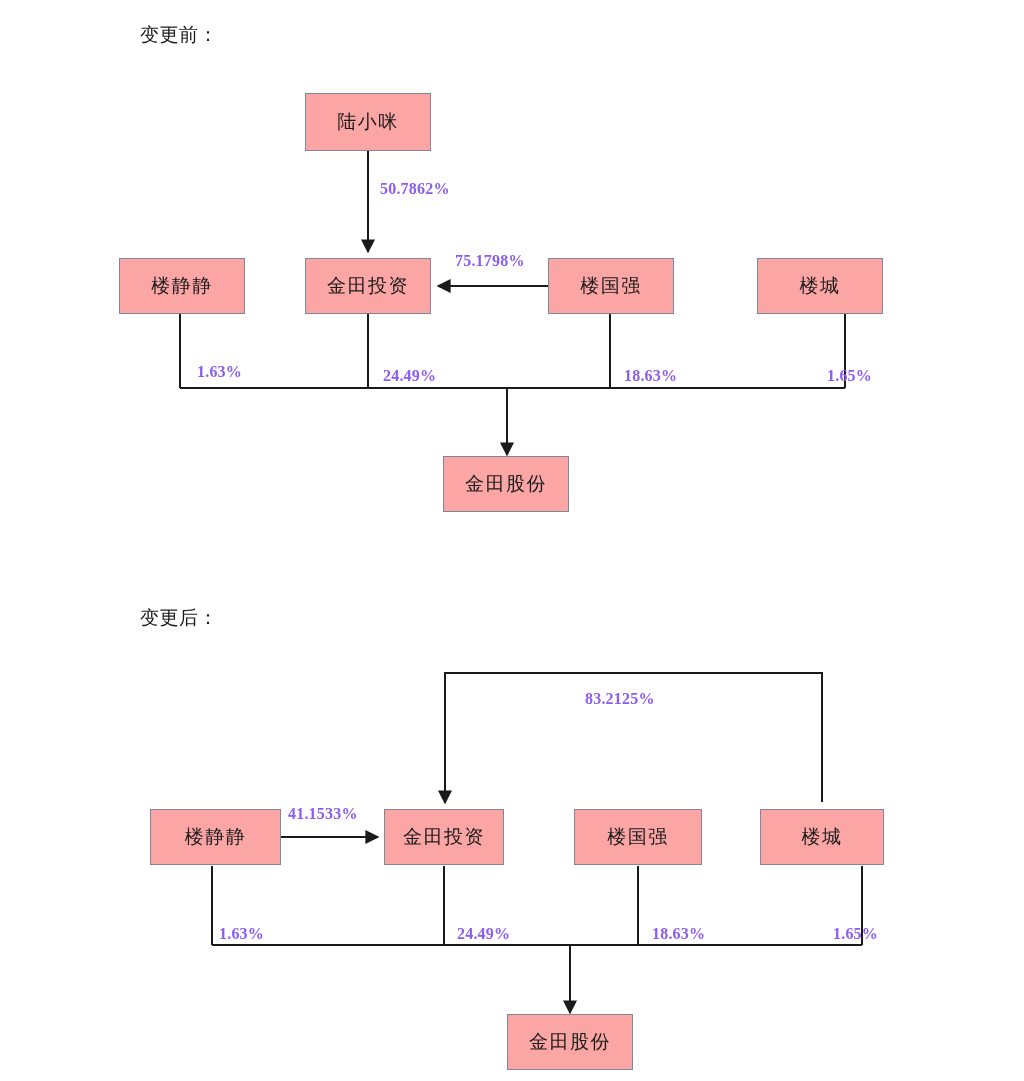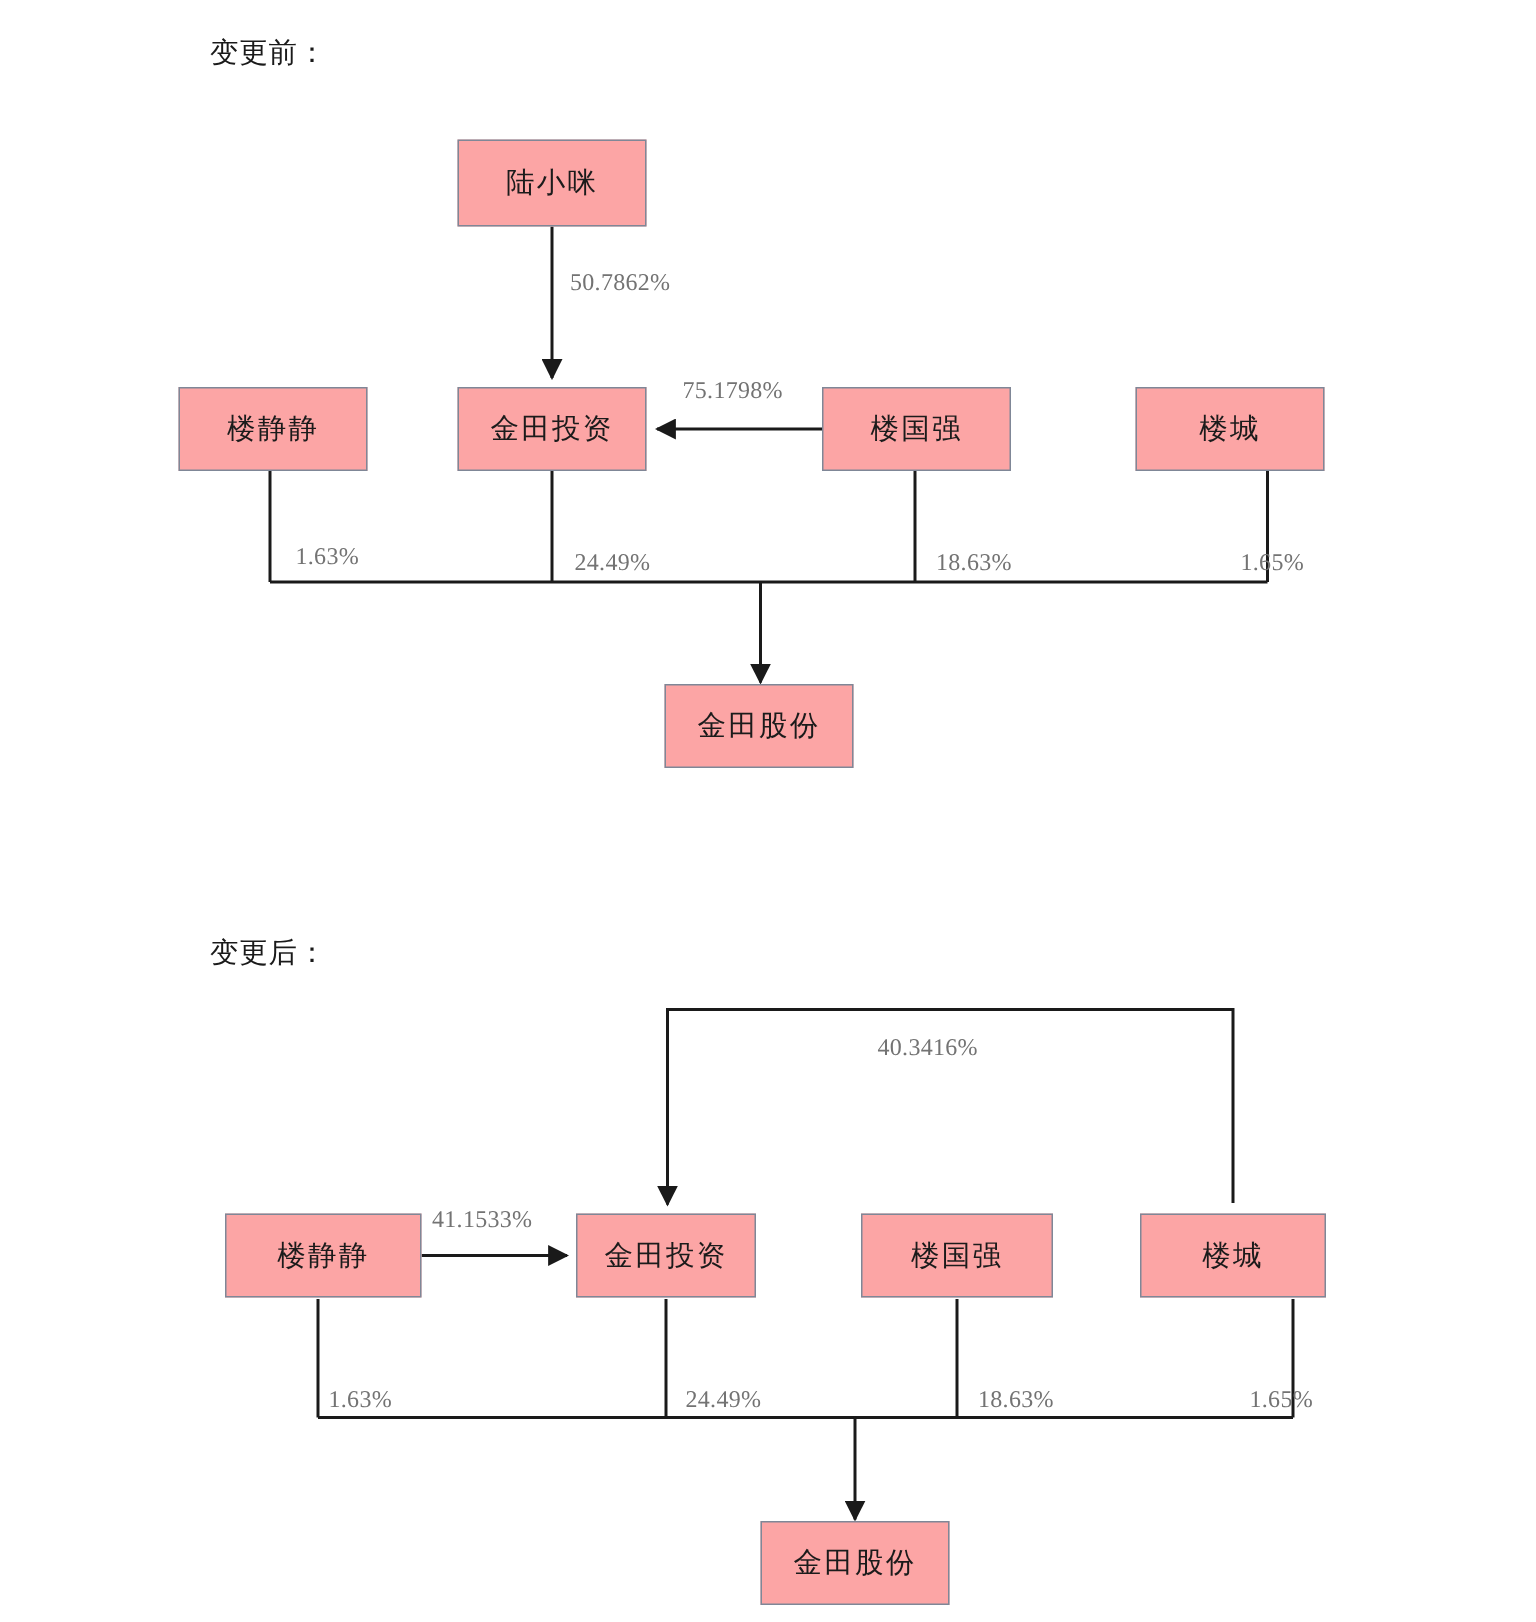--- a/index.html
+++ b/index.html
@@ -48,22 +48,22 @@
     font-family: "Liberation Serif", "DejaVu Serif", serif;
     font-size: 19px;
     color: #1b1b1b;
     letter-spacing: 1.5px;
     white-space: nowrap;
   }
   .edge-label {
     position: absolute;
     font-family: "Liberation Serif", "DejaVu Serif", serif;
     font-size: 16px;
-    font-weight: 400;
-    color: #737373;
+    font-weight: 700;
+    color: #8b5cf6;
     white-space: nowrap;
     letter-spacing: 0.2px;
   }
 </style>
 </head>
 <body>
 
 <div class="canvas">
 
   <svg class="svg-layer" viewBox="0 0 1024 1081" xmlns="http://www.w3.org/2000/svg">
@@ -119,33 +119,33 @@
   <div class="edge-label" style="left:455px; top:252px;">75.1798%</div>
 
   <div class="edge-label" style="left:197px; top:363px;">1.63%</div>
 
   <div class="edge-label" style="left:383px; top:367px;">24.49%</div>
 
   <div class="edge-label" style="left:624px; top:367px;">18.63%</div>
 
   <div class="edge-label" style="left:827px; top:367px;">1.65%</div>
 
-  <div class="section-title" style="left:140px; top:605px;margin-top:17px;">变更后：</div>
+  <div class="section-title" style="left:140px; top:605px;">变更后：</div>
 
   <div class="node" style="left:150px; top:809px; width:131px; height:56px;">楼静静</div>
 
   <div class="node" style="left:384px; top:809px; width:120px; height:56px;">金田投资</div>
 
   <div class="node" style="left:574px; top:809px; width:128px; height:56px;">楼国强</div>
 
   <div class="node" style="left:760px; top:809px; width:124px; height:56px;">楼城</div>
 
   <div class="node" style="left:507px; top:1014px; width:126px; height:56px;">金田股份</div>
 
-  <div class="edge-label" style="left:585px; top:690px;">40.3416%</div>
+  <div class="edge-label" style="left:585px; top:690px;">83.2125%</div>
 
   <div class="edge-label" style="left:288px; top:805px;">41.1533%</div>
 
   <div class="edge-label" style="left:219px; top:925px;">1.63%</div>
 
   <div class="edge-label" style="left:457px; top:925px;">24.49%</div>
 
   <div class="edge-label" style="left:652px; top:925px;">18.63%</div>
 
   <div class="edge-label" style="left:833px; top:925px;">1.65%</div>

